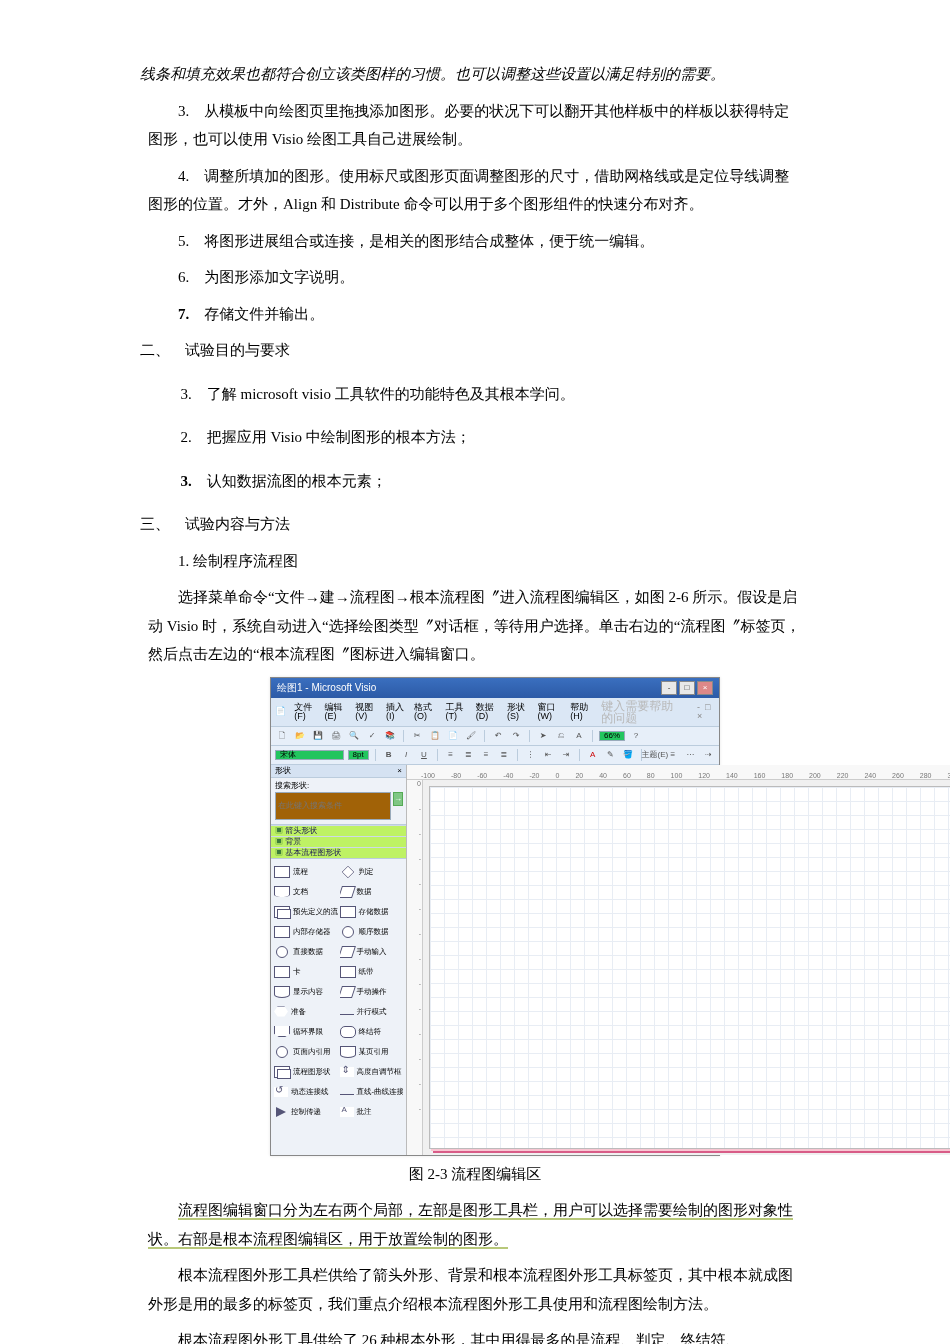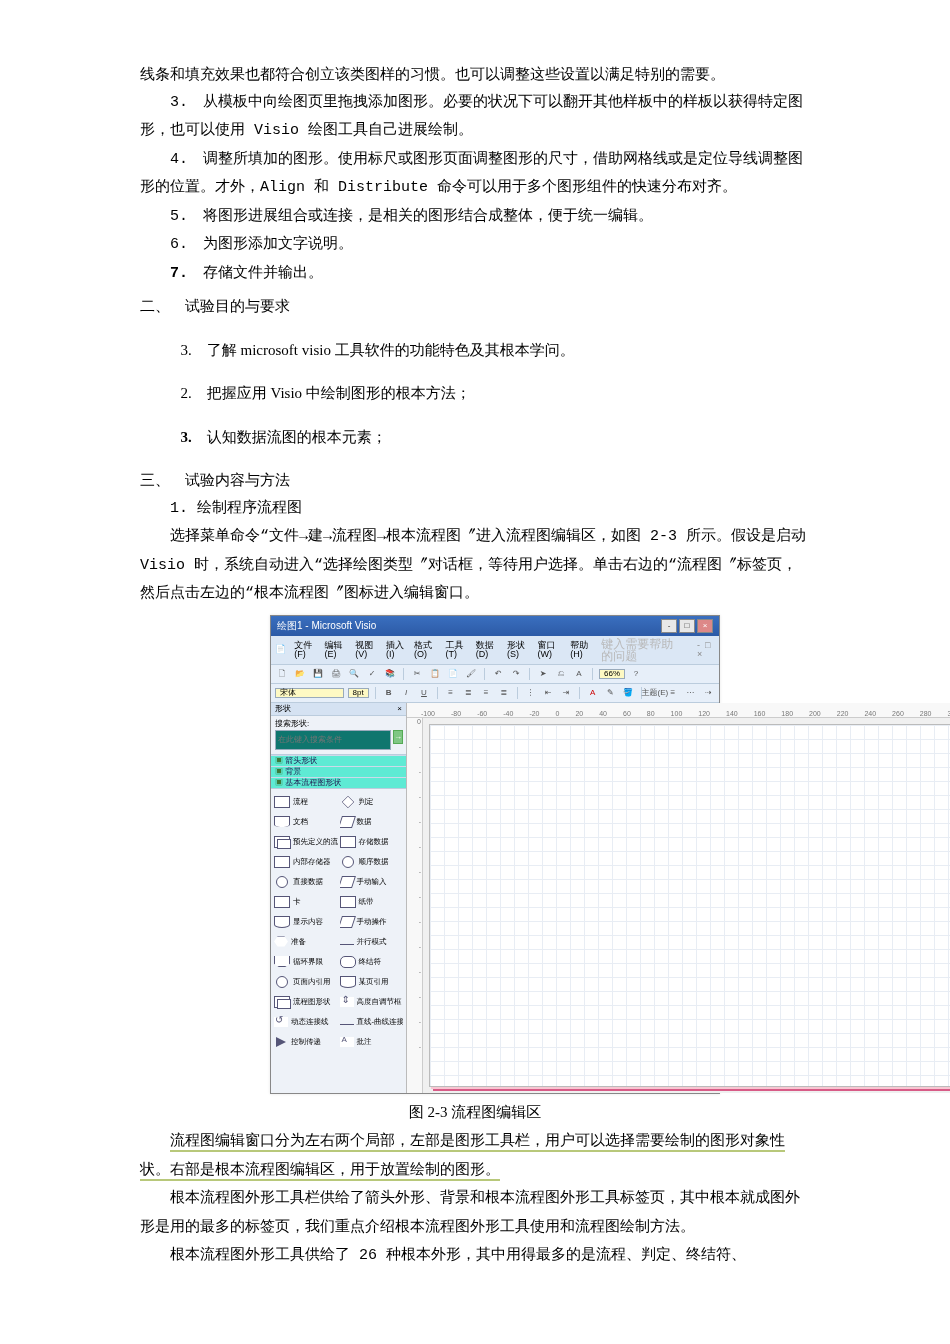--- a/index.html
+++ b/index.html
@@ -6,22 +6,22 @@
     font-family: "SimSun", "Songti SC", serif;
     font-size: 15px;
     line-height: 1.9;
     color: #000;
     background: #fff;
     margin: 0;
     padding: 60px 140px 60px 140px;
     width: 950px;
     box-sizing: border-box;
   }
-  .para { text-indent: 2em; margin: 0; font-family: Liberation Mono, monospace; }
-  .para-noind { margin: 0; }
+  .para { text-indent: 2em; margin: 8px; }
+  .para-noind { margin: 0; font-style: italic; }
   .bold { font-weight: bold; }
   .heading {
     font-weight: normal;
     margin: 4px 0 0 0;
   }
   .sub { margin-left: 2.7em; }
 
   
   .visio-window {
     margin: 6px 90px 0 130px;
@@ -82,21 +82,21 @@
   }
   .toolbar .ticon {
     width: 12px; height: 12px;
     display: inline-flex;
     align-items: center;
     justify-content: center;
     border: 1px solid transparent;
   }
   .toolbar .sep { width:1px; height:12px; background:#bcd; margin:0 2px; }
   .fontbox {
-    background: #fef9c3; border: 1px solid #9ab;
+    background: #22c55e; border: 1px solid #9ab;
     padding: 0 4px; font-size: 8px;
     color: #000;
   }
 
   .workspace { display: flex; height: 390px; background: #f4f4f4; }
   .shapes-pane {
     width: 135px;
     background: #eef2f8;
     border-right: 1px solid #bbb;
     display: flex;
@@ -116,40 +116,40 @@
   .sp-search {
     padding: 4px;
     border-bottom: 1px solid #bcd;
     background: #eef2f8;
   }
   .sp-search-row {
     display: flex; gap: 2px; margin-top: 2px;
   }
   .sp-search-input {
     flex: 1;
-    background: #0f766e;
+    background: #a16207;
     border: 1px solid #9ab;
-    height: 20px;
+    height: 28px;
     font-size: 8px;
     box-sizing: border-box;
   }
   .sp-go {
     width: 14px; height: 12px;
     background: #7fc784;
     border: 1px solid #5a5;
     display: flex; align-items: center; justify-content: center;
     color: #fff;
     font-size: 8px;
   }
   .sp-cats {
     border-bottom: 1px solid #bcd;
   }
   .sp-cat {
     padding: 1px 4px;
-    background: #5eead4;
+    background: #bef264;
     border-top: 1px solid #cdd9e9;
     color: #225;
   }
   .sp-grid {
     flex: 1;
     background: #eef2f8;
     padding: 4px 3px;
     display: grid;
     grid-template-columns: 1fr 1fr;
     grid-auto-rows: 18px;
@@ -275,21 +275,21 @@
 <p class="sub">3.　了解 microsoft visio 工具软件的功能特色及其根本学问。</p>
 <p class="sub">2.　把握应用 Visio 中绘制图形的根本方法；</p>
 <p class="sub">
   <span class="bold">3.</span><span>　认知数据流图的根本元素；</span>
 </p>
 
 <p class="heading">
   <span>三、</span>　<span>试验内容与方法</span>
 </p>
 <p class="para">1. 绘制程序流程图</p>
-<p class="para">选择菜单命令“文件→建→流程图→根本流程图〞进入流程图编辑区，如图 2-3 所示。假设是启动 Visio 时，系统自动进入“选择绘图类型〞对话框，等待用户选择。单击右边的“流程图〞标签页，然后点击左边的“根本流程图〞图标进入编辑窗口。</p>
+<p class="para">选择菜单命令“文件→建→流程图→根本流程图〞进入流程图编辑区，如图 2-6 所示。假设是启动 Visio 时，系统自动进入“选择绘图类型〞对话框，等待用户选择。单击右边的“流程图〞标签页，然后点击左边的“根本流程图〞图标进入编辑窗口。</p>
 
 <div class="visio-window">
   <div class="titlebar">
     <span>绘图1 - Microsoft Visio</span>
     <div class="winbtns">
       <div class="winbtn">-</div>
       <div class="winbtn">□</div>
       <div class="winbtn close">×</div>
     </div>
   </div>

